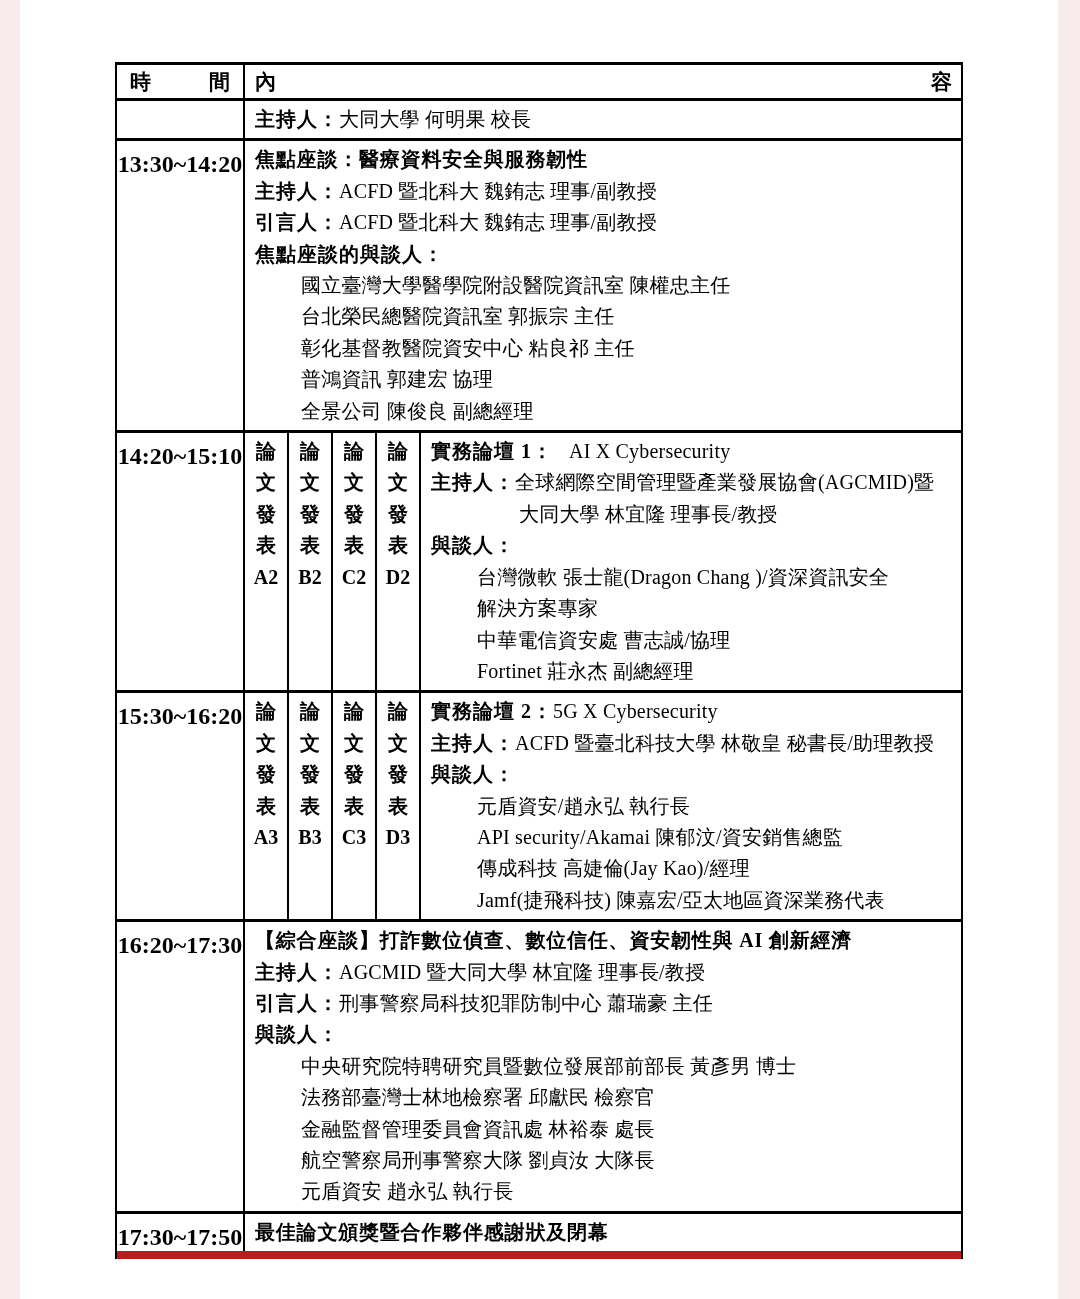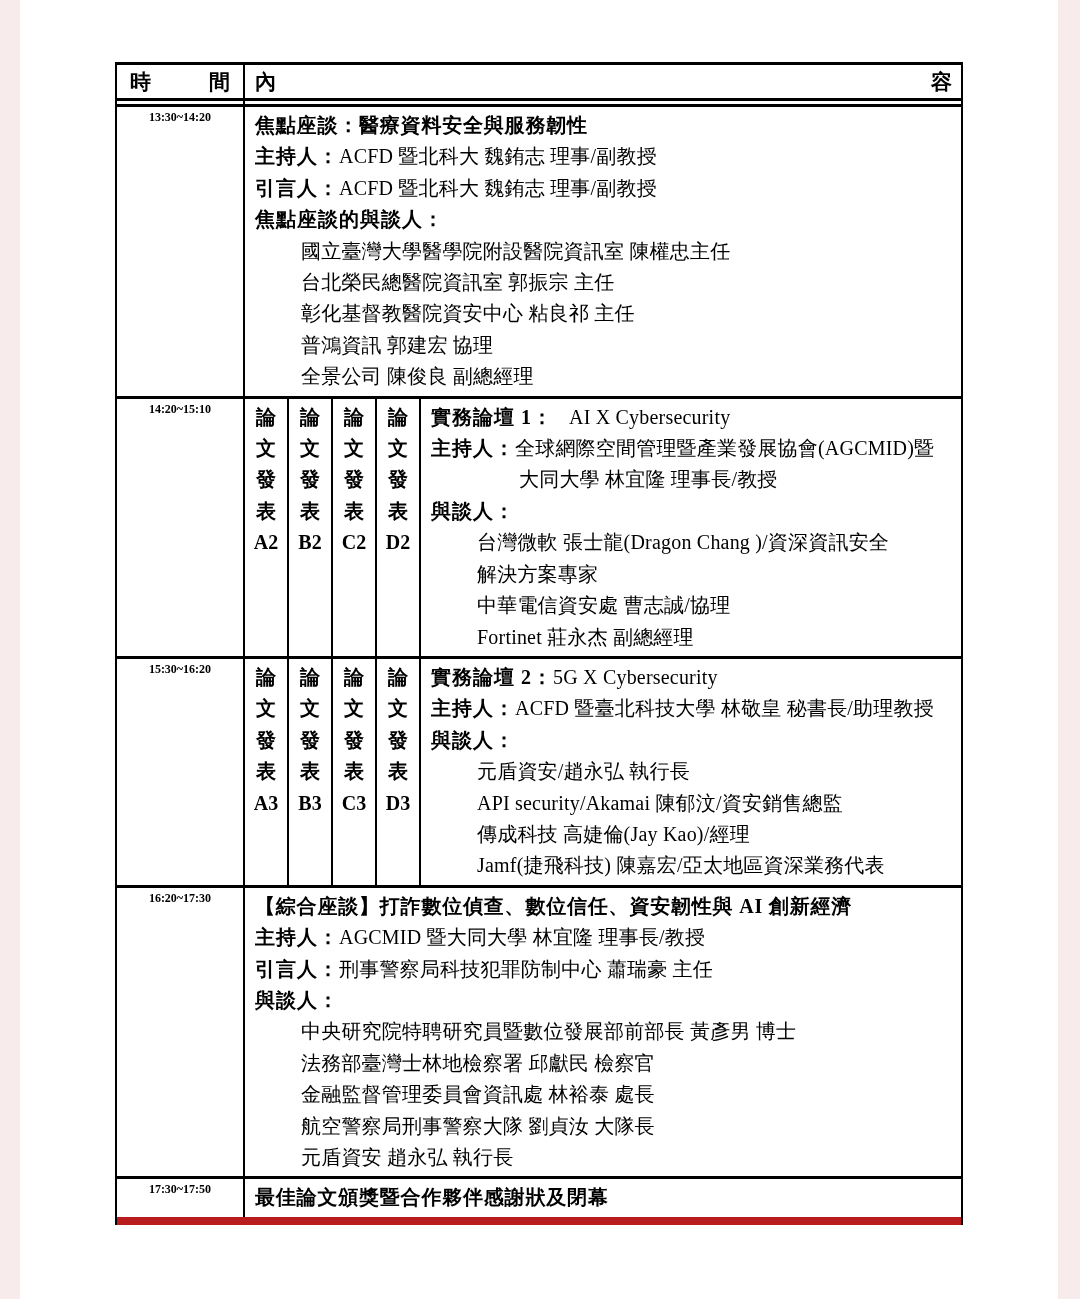--- a/index.html
+++ b/index.html
@@ -16,22 +16,22 @@
   .agenda{
     position:absolute;left:95px;top:62px;width:844px;
     border-top:3.5px solid #000;
     border-left:2px solid #000;
     border-right:2px solid #000;
   }
   .row{display:flex;border-bottom:3px solid #000;}
   .row:last-child{border-bottom:8px solid #b91c1c;}
   .tcell{
     flex:0 0 128px;width:128px;border-right:2px solid #000;
-    font-weight:bold;text-align:center;font-size:12px;
-    padding-top:3px;box-sizing:border-box;
+    font-weight:bold;text-align:center;font-size:24px;
+    padding-top:10px;box-sizing:border-box;
   }
   .ccell{flex:1;padding:3px 6px 3px 10px;font-size:20px;min-width:0;}
   .line{line-height:31.4px;white-space:nowrap;letter-spacing:0.2px;}
   .lbl{font-weight:bold;letter-spacing:1px;}
   .title{font-weight:bold;letter-spacing:0.8px;}
   .ind{padding-left:46px;}
   .cont{padding-left:88px;}
   .gap{margin-left:16px;}
   .subcol{
     flex:0 0 44px;width:44px;border-right:2px solid #000;
@@ -62,20 +62,25 @@
         <span>間</span>
       </div>
       <div class="ccell">
         <span>內</span>
         <span>容</span>
       </div>
     </div>
 
     <div class="row">
       <div class="tcell"></div>
+      <div class="ccell">
+        <div class="line">
+          <span class="lbl">主持人：</span><span>大同大學 何明果 校長</span>
+        </div>
+      </div>
     </div>
 
     <div class="row">
       <div class="tcell">13:30~14:20</div>
       <div class="ccell">
         <div class="line title">焦點座談：醫療資料安全與服務韌性</div>
         <div class="line">
           <span class="lbl">主持人：</span><span>ACFD 暨北科大 魏銪志 理事/副教授</span>
         </div>
         <div class="line">

